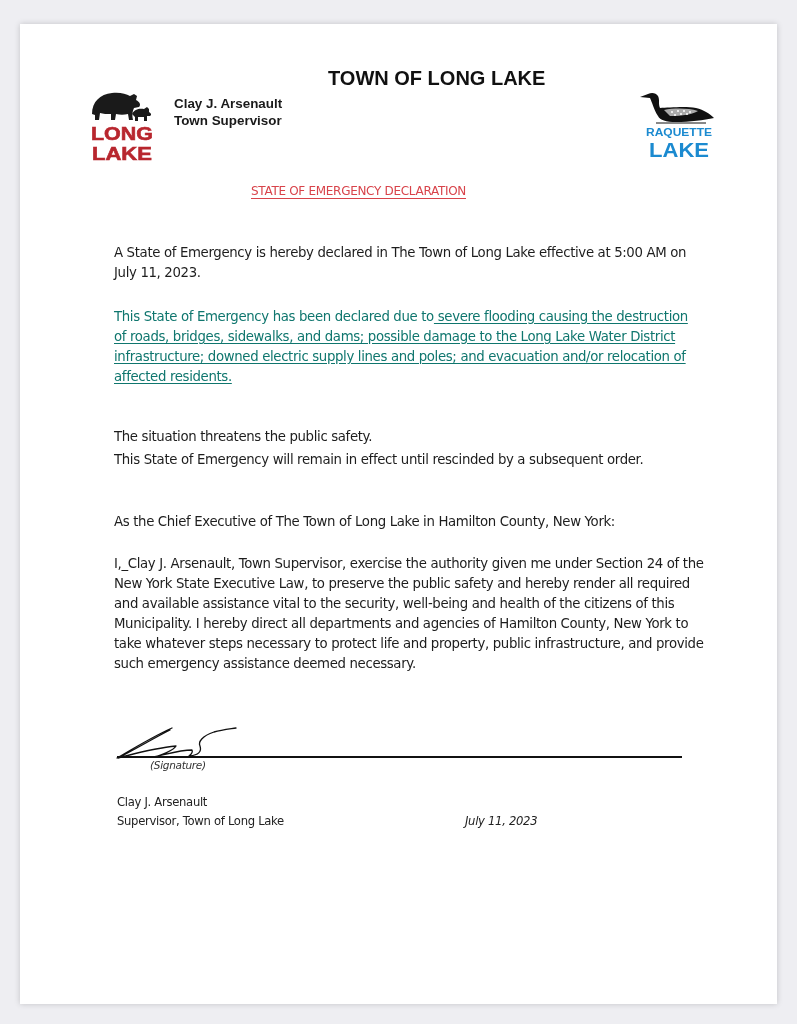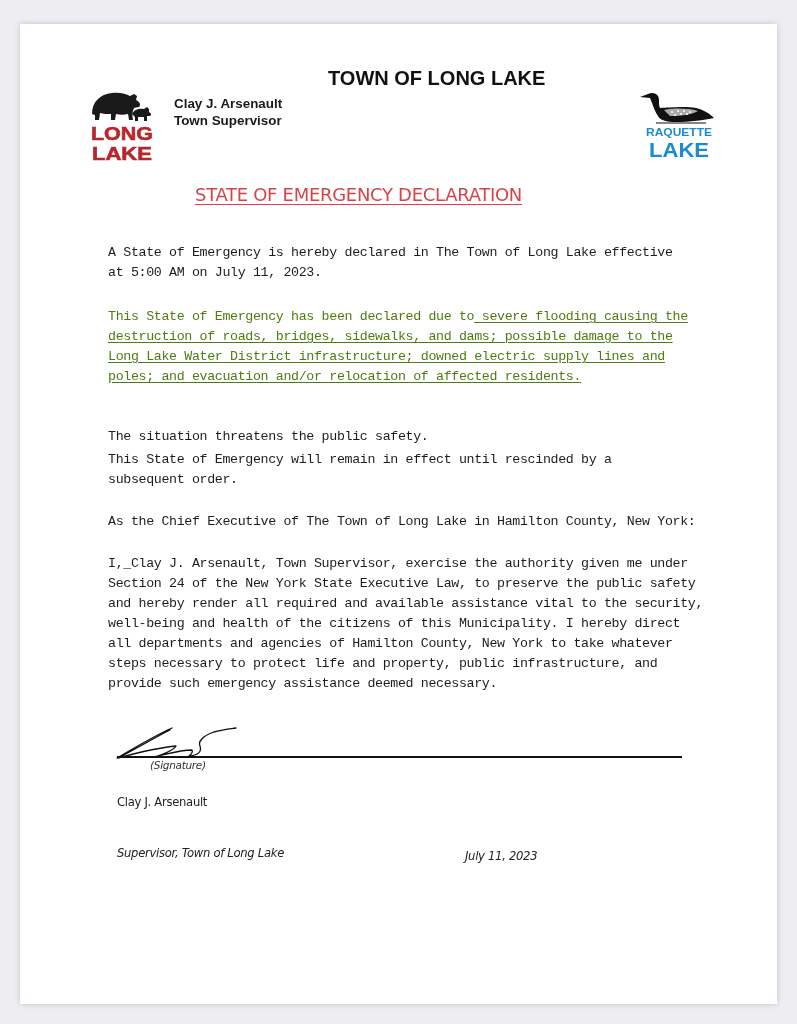--- a/index.html
+++ b/index.html
@@ -47,29 +47,29 @@
       font-family: "DejaVu Sans", sans-serif;
       font-size: 13.3px;
       line-height: 20px;
       color: #1d1d1d;
       letter-spacing: -0.35px;
     }
     .decl-title {
       left: 0; width: 677px; top: 160px;
       text-align: center;
       font-family: "DejaVu Sans", sans-serif;
-      font-size: 18px;
+      font-size: 12px;
       color: #d8434a;
       letter-spacing: -0.3px;
     }
     .decl-title span { text-decoration: underline; text-decoration-thickness: 1px; text-underline-offset: 3px; }
 
-    .para { left: 88px; width: 580px; font-family: Liberation Mono, monospace; }
+    .para { left: 94px; width: 580px; }
     .p1 { top: 219px; }
-    .p2 { top: 283px; color: #4d7c0f; }
+    .p2 { top: 283px; color: #0f766e; }
     .p2 .u { text-decoration: underline; text-underline-offset: 2px; }
     .p3 { top: 403px; }
 
     .sig-line {
       left: 97px; top: 732px; width: 565px; height: 0;
       border-top: 2px solid #111;
     }
     .sig-svg { left: 94px; top: 700px; width: 180px; height: 36px; }
     .sig-label {
       left: 97px; top: 735px;
@@ -83,34 +83,31 @@
     .signer-name {
       left: 97px; top: 771px;
       font-family: "DejaVu Sans", sans-serif;
       font-size: 11.6px;
       color: #222;
       letter-spacing: -0.3px;
     }
     .signer-title {
       left: 97px; top: 790px;
       font-family: "DejaVu Sans", sans-serif;
-      font-style: italic;
       font-size: 11.6px;
       color: #222;
       letter-spacing: -0.3px;
-      margin-top: 32px;
     }
     .sign-date {
       left: 445px; top: 790px;
       font-family: "DejaVu Sans", sans-serif;
       font-style: italic;
       font-size: 11.6px;
       color: #222;
       letter-spacing: -0.3px;
-      margin-top: 35px;
     }
   </style>
 </head>
 <body>
 
 <div class="page">
 
   <svg class="abs logo-left" viewBox="0 0 68 80">
     <g fill="#1a1a1a">
       <path d="M4 30 C4 18 12 10 24 9 C32 8 38 10 42 12 L46 10 L49 12 L48 16 C52 18 53 21 51 23 L46 24 C44 28 44 32 45 36 L41 36 L40 30 C36 31 32 31 28 30 L27 36 L23 36 L23 30 C19 30 15 30 12 29 L11 36 L7 36 L7 31 Z"></path>

